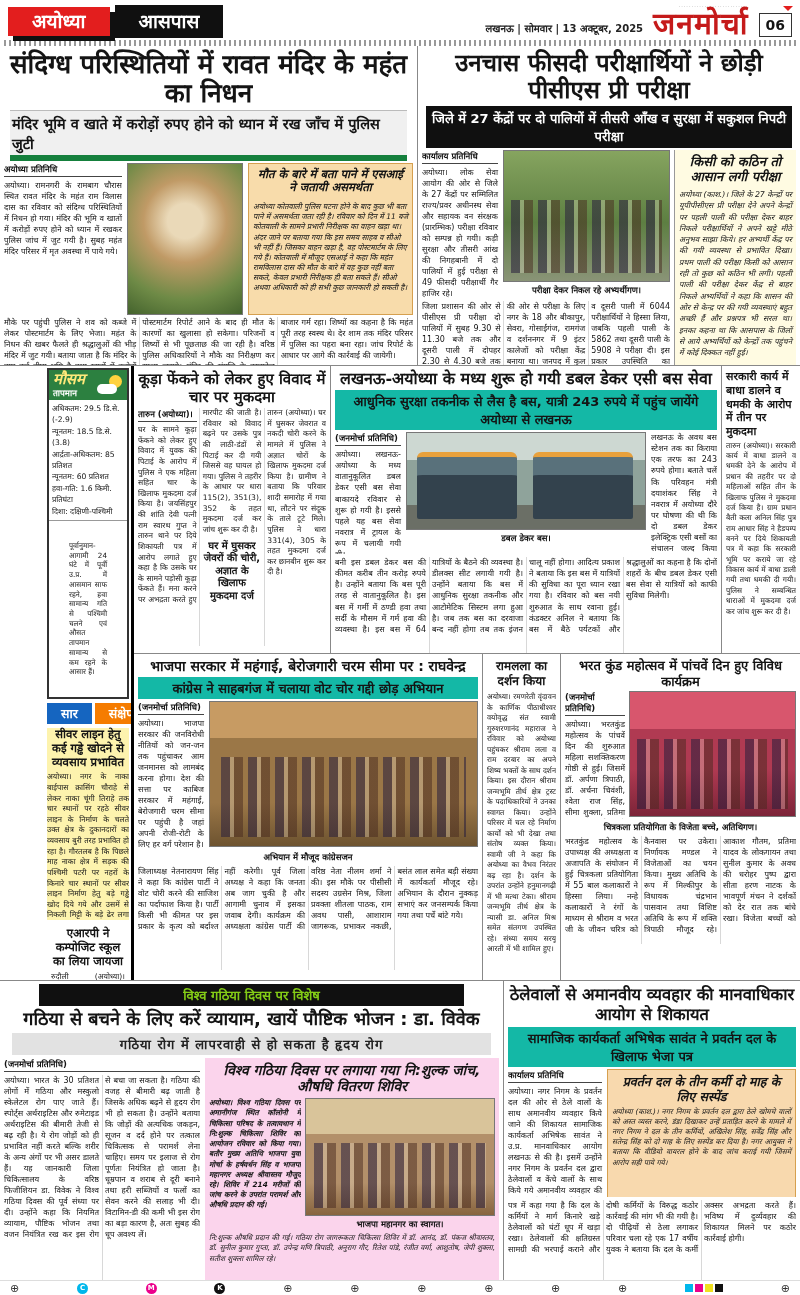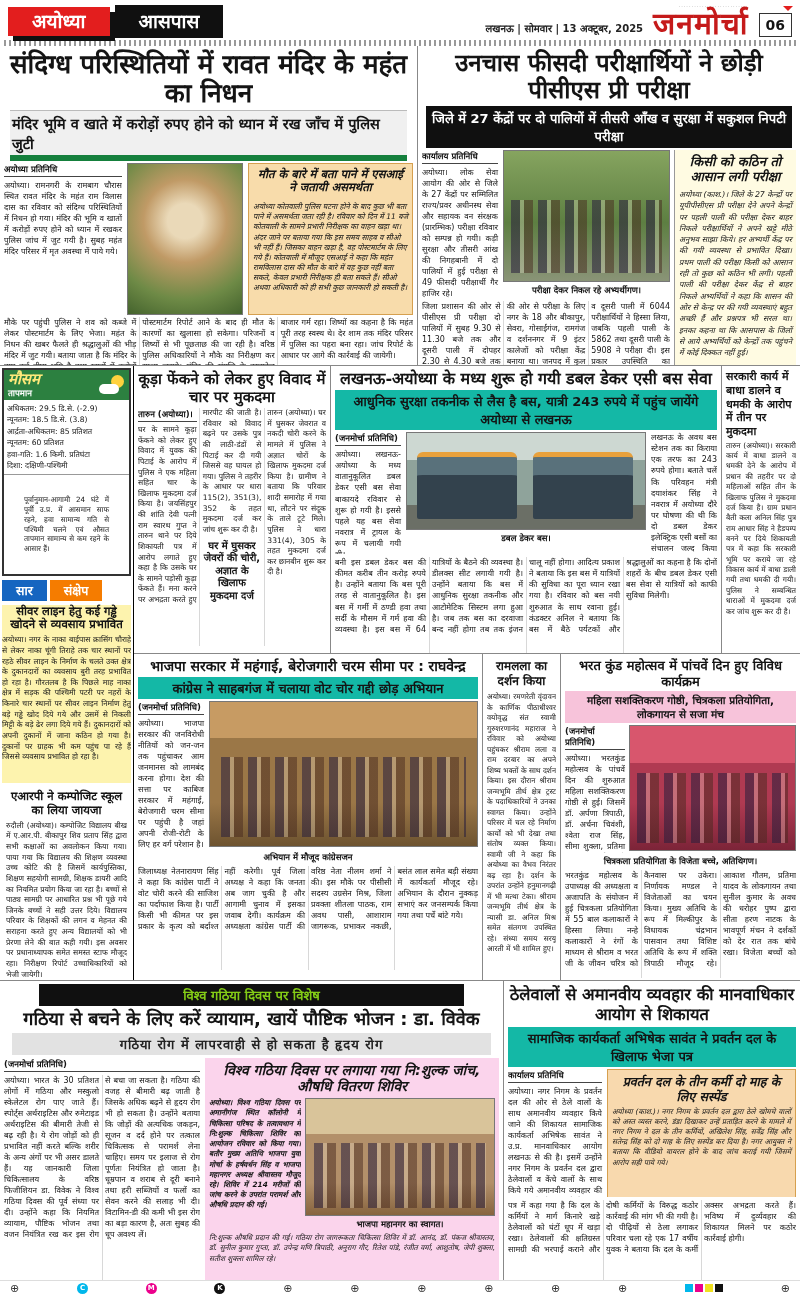--- a/index.html
+++ b/index.html
@@ -52,21 +52,21 @@
   .pcs-left{overflow:hidden;}
   .pcs-toprow{display:grid;grid-template-columns:76px 1fr;gap:5px;}
   .ph-pcs{height:132px;background:linear-gradient(180deg,#86a45f 0%,#5d7f42 55%,#8a9477 100%);}
   .pcs-body{height:95px;overflow:hidden;margin-top:2px;}
   .sidebox{background:#fffbe2;border-left:1px solid #999;padding:4px;font-style:italic;overflow:hidden;}
   .sidebox h3{font-size:13px;text-align:center;margin:0 0 4px 0;line-height:1.2;}
   .sidebox p{font-size:7.8px;line-height:1.45;text-align:justify;margin:0;}
 
   
   .mid{height:614px;display:grid;grid-template-columns:134px 666px;}
-  .rail{border-right:1px solid #000000;padding:2px;overflow:hidden;}
+  .rail{border-right:3px solid #000000;padding:2px;overflow:hidden;margin-left:45px;}
   .wx{border:2px solid #333;margin-bottom:3px;}
   .wx-head{background:#2c8040;display:flex;justify-content:space-between;align-items:center;padding:2px 4px;}
   .wx-t1{color:#ffe97a;font-weight:800;font-size:15px;font-style:italic;line-height:1;}
   .wx-t2{color:#fff;font-weight:bold;font-size:8.5px;}
   .wx-icon{position:relative;width:26px;height:20px;}
   .wx-icon .sun{position:absolute;right:1px;top:0;width:13px;height:13px;border-radius:50%;background:#ffd23e;}
   .wx-icon .cloud{position:absolute;left:0;bottom:1px;width:20px;height:10px;border-radius:8px;background:#fff;}
   .wx-stats{font-size:7.6px;line-height:1.5;padding:3px;}
   .wx-fc{font-size:7.2px;line-height:1.35;border-top:1px solid #999;padding:20px;text-align:justify;}
   .saar{display:flex;margin:4px 0;}
@@ -301,21 +301,20 @@
           <p class="body cols4 bjp-body">जिलाध्यक्ष नेतनारायण सिंह ने कहा कि कांग्रेस पार्टी ने वोट चोरी करने की साजिश का पर्दाफाश किया है। पार्टी किसी भी कीमत पर इस प्रकार के कृत्य को बर्दाश्त नहीं करेगी। पूर्व जिला अध्यक्ष ने कहा कि जनता अब जाग चुकी है और आगामी चुनाव में इसका जवाब देगी। कार्यक्रम की अध्यक्षता कांग्रेस पार्टी की वरिष्ठ नेता नीलम शर्मा ने की। इस मौके पर पीसीसी सदस्य उग्रसेन मिश्र, जिला प्रवक्ता शीतला पाठक, राम अवध पासी, आशाराम जागरूक, प्रभाकर नकछी, बसंत लाल समेत बड़ी संख्या में कार्यकर्ता मौजूद रहे। अभियान के दौरान नुक्कड़ सभाएं कर जनसम्पर्क किया गया तथा पर्चे बांटे गये।</p>
         </article>
 
         <article class="cell art-ram">
           <h3>रामलला का दर्शन किया</h3>
           <p>अयोध्या। रमणरेती वृंदावन के कार्णिक पीठाधीश्वर वयोवृद्ध संत स्वामी गुरुशरणानंद महाराज ने रविवार को अयोध्या पहुंचकर श्रीराम लला व राम दरबार का अपने शिष्य भक्तों के साथ दर्शन किया। इस दौरान श्रीराम जन्मभूमि तीर्थ क्षेत्र ट्रस्ट के पदाधिकारियों ने उनका स्वागत किया। उन्होंने परिसर में चल रहे निर्माण कार्यों को भी देखा तथा संतोष व्यक्त किया। स्वामी जी ने कहा कि अयोध्या का वैभव निरंतर बढ़ रहा है। दर्शन के उपरांत उन्होंने हनुमानगढ़ी में भी मत्था टेका। श्रीराम जन्मभूमि तीर्थ क्षेत्र के न्यासी डा. अनिल मिश्र समेत संतगण उपस्थित रहे। संध्या समय सरयू आरती में भी शामिल हुए।</p>
         </article>
 
         <article class="cell art-bharat">
           <h2>भरत कुंड महोत्सव में पांचवें दिन हुए विविध कार्यक्रम</h2>
-          <div class="pinkbar">महिला सशक्तिकरण गोष्ठी, चित्रकला प्रतियोगिता, लोकगायन से सजा मंच</div>
           <div class="bharat-row">
             <div>
               <span class="byline">(जनमोर्चा प्रतिनिधि)</span>
               <p class="body">अयोध्या। भरतकुंड महोत्सव के पांचवें दिन की शुरुआत महिला सशक्तिकरण गोष्ठी से हुई। जिसमें डॉ. अर्पणा त्रिपाठी, डॉ. अर्चना चिवंशी, श्वेता राज सिंह, सीमा शुक्ला, प्रतिमा शुक्ला आदि ने विचार रखे। संचालन अमित तिवारी ने किया।</p>
             </div>
             <figure style="margin:0;">
               <div class="photo crowd ph-bharat"></div>
             </figure>
           </div>
           <div class="caption">चित्रकला प्रतियोगिता के विजेता बच्चे, अतिथिगण।</div>

